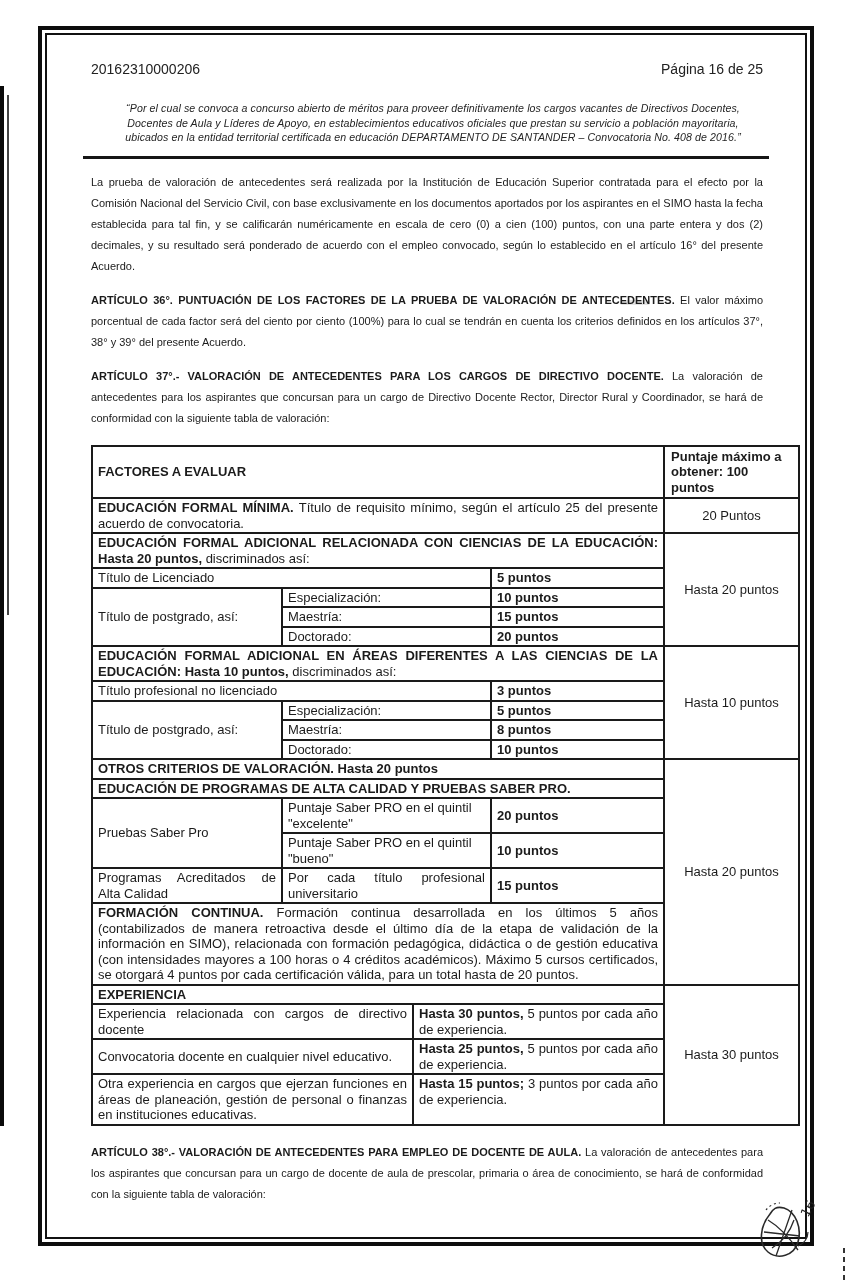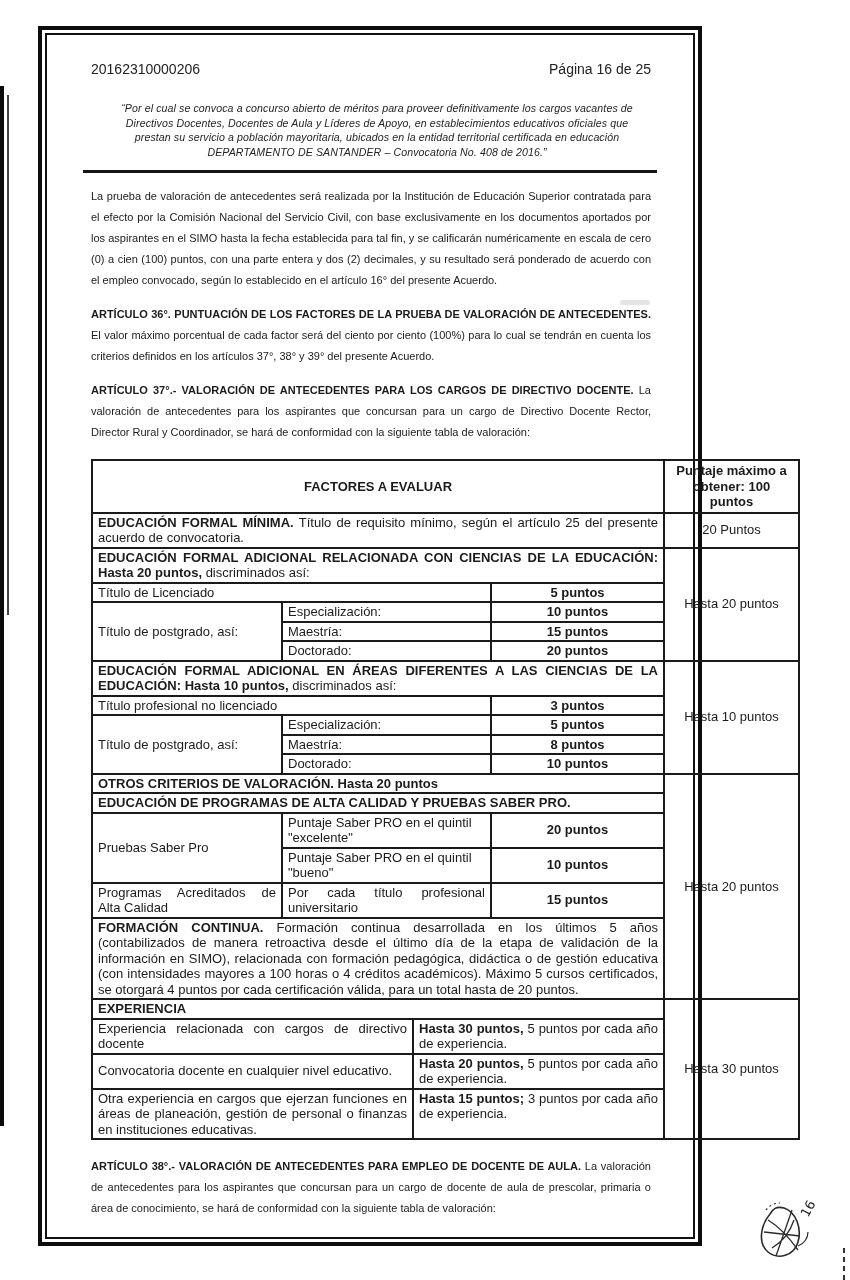--- a/index.html
+++ b/index.html
@@ -8,21 +8,21 @@
     background:#ffffff;color:#1b1b1b;
     font-family:"Liberation Sans","DejaVu Sans",sans-serif;
     -webkit-font-smoothing:antialiased;
   }
   
   .edge-bar1{position:absolute;left:0px;top:86px;width:4px;height:1040px;background:#0a0a0a;}
   .edge-bar2{position:absolute;left:7px;top:95px;width:2px;height:520px;background:#222;opacity:.85;}
   .edge-dash{position:absolute;left:843px;top:1248px;width:2px;height:32px;background:repeating-linear-gradient(#333 0 5px,transparent 5px 9px);}
   
   .frame-outer{
-    position:absolute;left:38px;top:26px;width:664px;height:1220px;
+    position:absolute;left:38px;top:26px;width:776px;height:1220px;
     border:4px solid #0d0d0d;box-sizing:border-box;
   }
   .frame-inner{
     position:absolute;left:3px;top:3px;right:3px;bottom:3px;
     border:2px solid #111;box-sizing:border-box;
   }
   .content{position:absolute;left:0;top:0;right:0;bottom:0;padding:26px 42px 0 44px;box-sizing:border-box;}
 
   .doc-header{display:flex;justify-content:space-between;font-size:14px;color:#222;}
   .quote{
@@ -36,23 +36,23 @@
 
   table.val{
     border-collapse:collapse;margin-top:16px;width:707px;table-layout:fixed;
     font-size:13px;line-height:15.5px;
   }
   table.val td{
     border:2px solid #1a1a1a;padding:1px 5px;vertical-align:middle;
     overflow:hidden;
   }
   td.just{text-align:justify;}
-  td.pts{text-align:center;font-weight:bold;}
+  td.pts{text-align:left;font-weight:bold;}
   td.max{text-align:center;}
-  td.hdr{text-align:center;font-weight:bold;padding:6px 4px;}
+  td.hdr{text-align:left;font-weight:bold;padding:6px 4px;}
   td.boldrow{font-weight:bold;margin-left:36px;}
 
   .sig{position:absolute;left:742px;top:1176px;width:92px;height:100px;z-index:5;}
   .sig text{font-family:"DejaVu Sans",sans-serif;font-size:13px;fill:#222;}
   .smudge2{position:absolute;left:620px;top:300px;width:30px;height:5px;background:#777;opacity:.2;border-radius:3px;}
 </style>
 </head>
 <body>
 
 <div class="edge-bar1"></div>
@@ -171,21 +171,21 @@
         <tr>
           <td colspan="4" class="boldrow">EXPERIENCIA</td>
           <td class="max" rowspan="4">Hasta 30 puntos</td>
         </tr>
         <tr>
           <td colspan="2" class="just">Experiencia relacionada con cargos de directivo docente</td>
           <td colspan="2" class="just"><span class="b">Hasta 30 puntos, </span><span>5 puntos por cada año de experiencia.</span></td>
         </tr>
         <tr>
           <td colspan="2" class="just">Convocatoria docente en cualquier nivel educativo.</td>
-          <td colspan="2" class="just"><span class="b">Hasta 20 puntos, </span><span>5 puntos por cada año de experiencia.</span></td>
+          <td colspan="2" class="just"><span class="b">Hasta 25 puntos, </span><span>5 puntos por cada año de experiencia.</span></td>
         </tr>
         <tr>
           <td colspan="2" class="just">Otra experiencia en cargos que ejerzan funciones en áreas de planeación, gestión de personal o finanzas en instituciones educativas.</td>
           <td colspan="2" class="just" style="vertical-align:top;"><span class="b">Hasta 15 puntos; </span><span>3 puntos por cada año de experiencia.</span></td>
         </tr>
       </tbody>
         </table>
 
       <p class="body" style="margin-top:16px;"><span class="b">ARTÍCULO 38°.- VALORACIÓN DE ANTECEDENTES PARA EMPLEO DE DOCENTE DE AULA. </span><span>La valoración de antecedentes para los aspirantes que concursan para un cargo de docente de aula de prescolar, primaria o área de conocimiento, se hará de conformidad con la siguiente tabla de valoración:</span></p>
 

